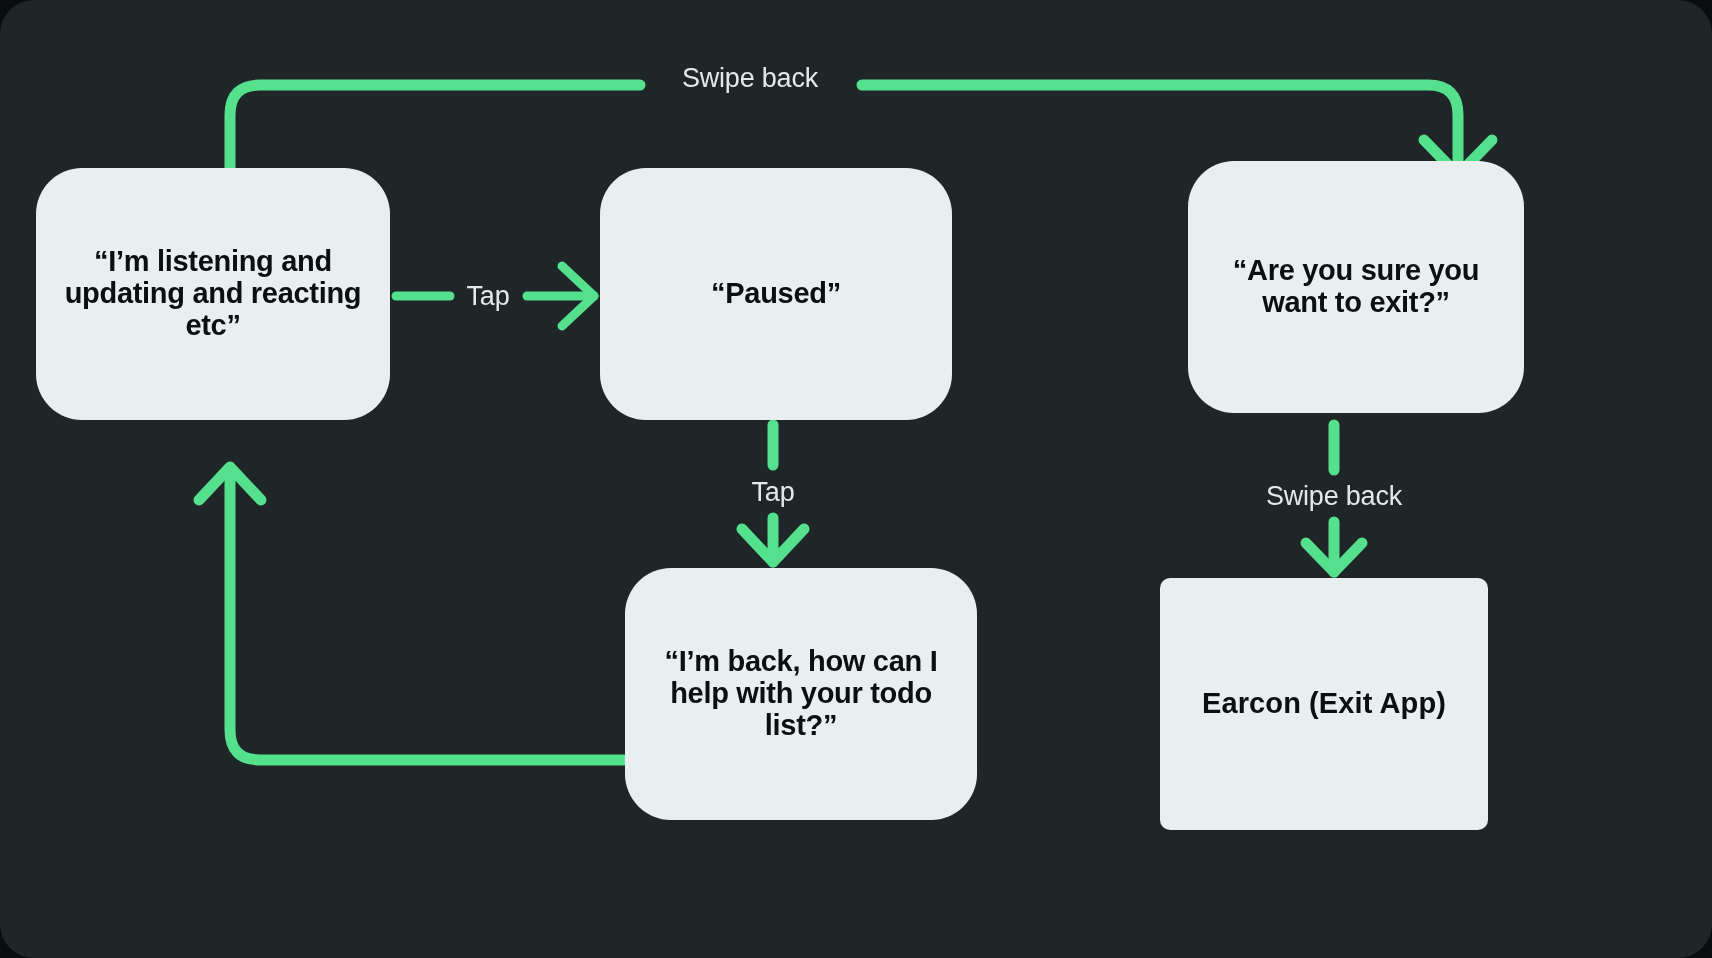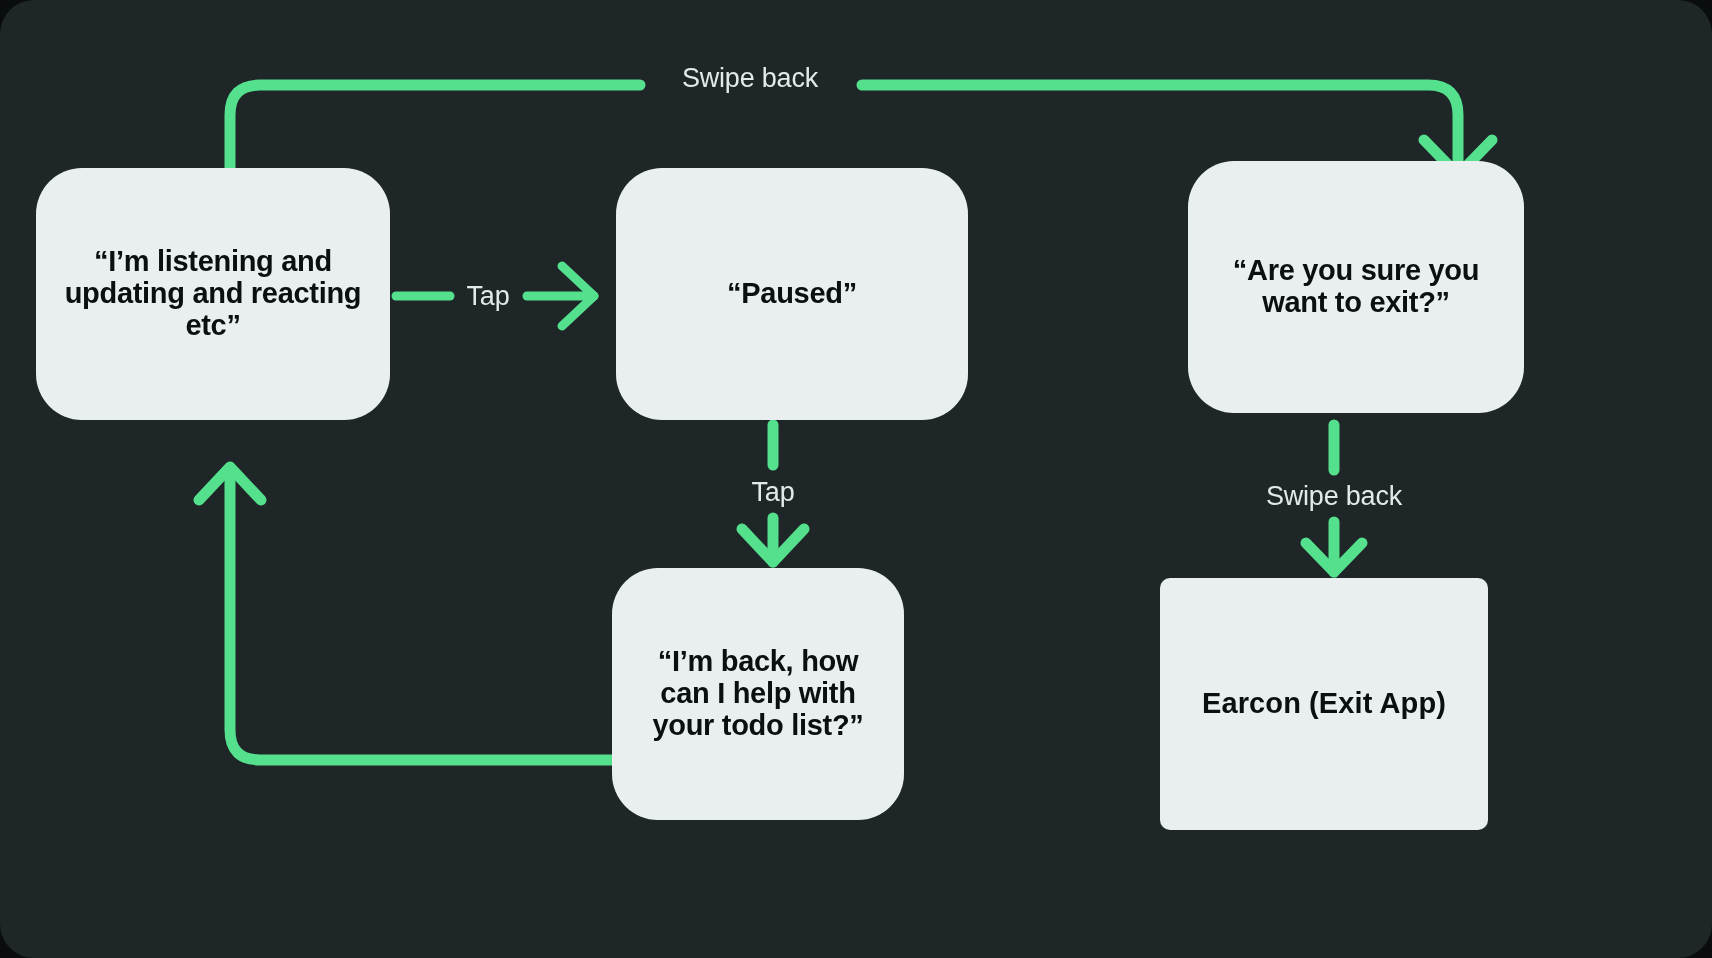--- a/index.html
+++ b/index.html
@@ -63,23 +63,23 @@
     font-weight: normal;
     font-size: 27px;
     letter-spacing: -0.2px;
     white-space: nowrap;
     transform: translate(-50%, -50%);
     text-align: center;
   }
 
   
   #node-listening { left: 36px;   top: 168px; width: 354px; height: 252px; }
-  #node-paused    { left: 600px;  top: 168px; width: 352px; height: 252px; margin-left: 16px; }
+  #node-paused    { left: 600px;  top: 168px; width: 352px; height: 252px; }
   #node-confirm   { left: 1160px; top: 161px; width: 336px; height: 252px; margin-left: 28px; }
-  #node-back      { left: 612px;  top: 568px; width: 292px; height: 252px; }
+  #node-back      { left: 625px;  top: 568px; width: 352px; height: 252px; }
   #node-earcon    { left: 1160px; top: 578px; width: 328px; height: 252px; border-radius: 10px; }
 
   
   #label-swipe-top   { left: 750px;  top: 78px; }
   #label-tap-right   { left: 488px;  top: 296px; }
   #label-tap-down    { left: 773px;  top: 492px; }
   #label-swipe-right { left: 1334px; top: 496px; }
 </style>
 </head>
 <body>

